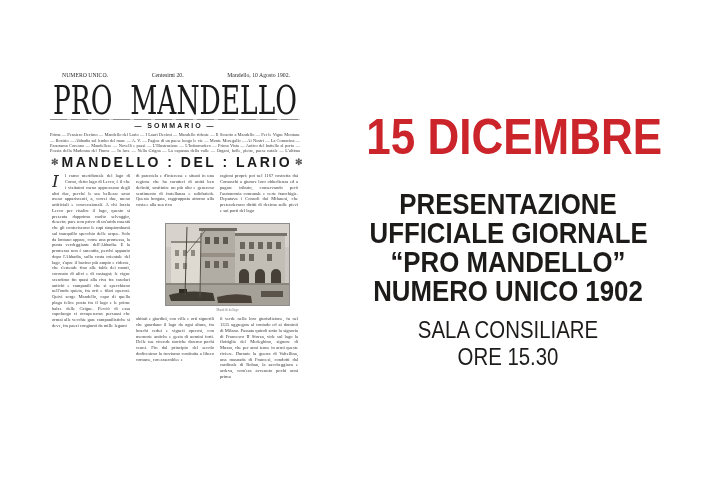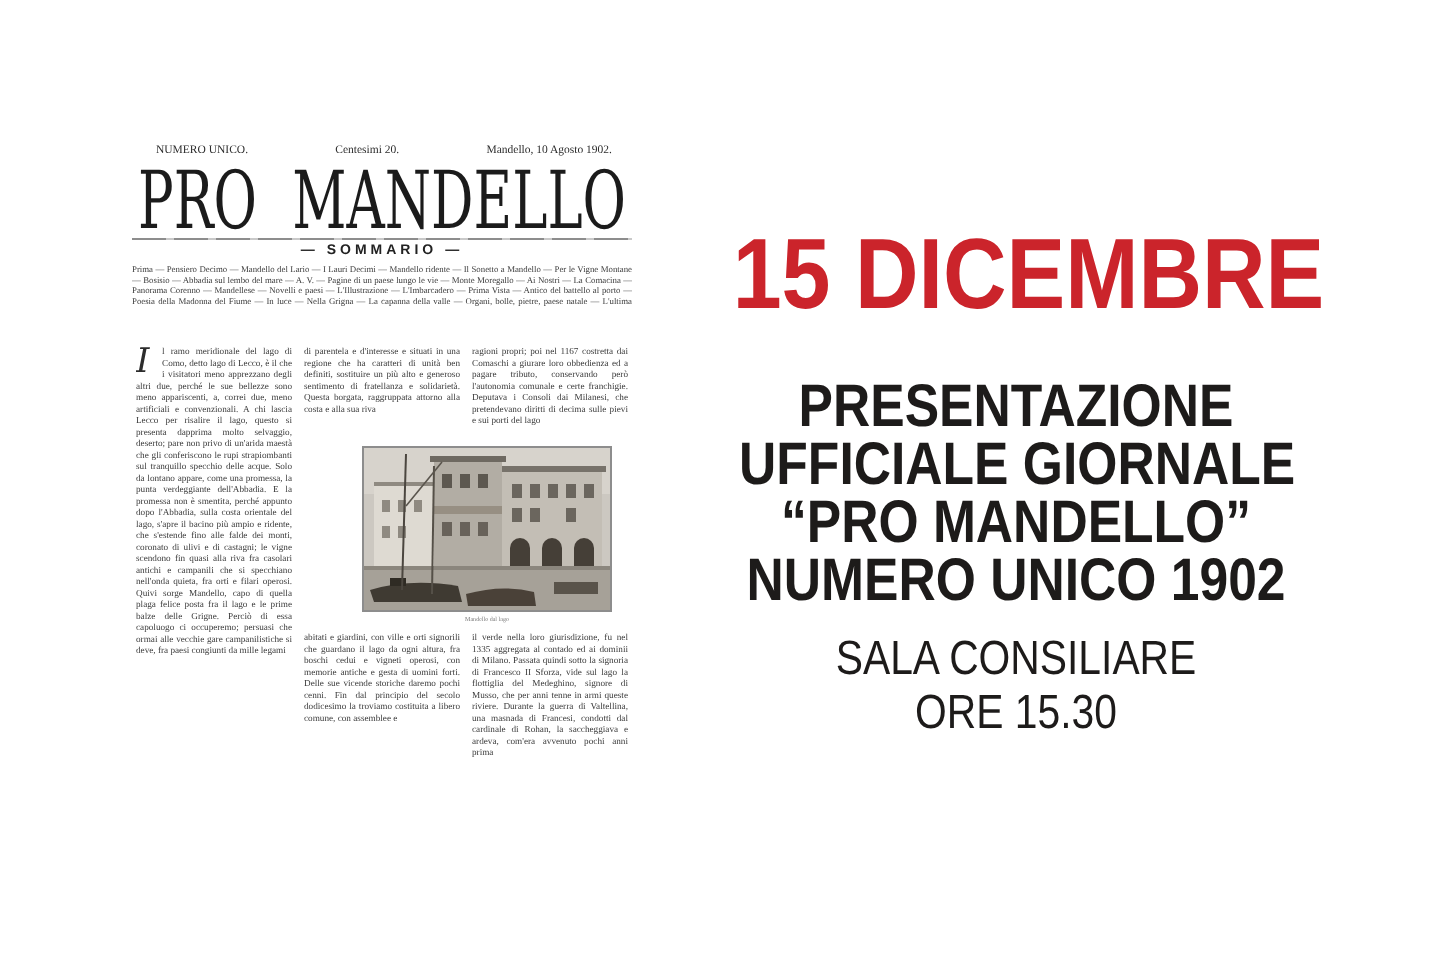--- a/index.html
+++ b/index.html
@@ -1,21 +1,21 @@
 <!DOCTYPE html>
 <html><head>
 <meta charset="utf-8">
 <style>
   html,body{margin:0;padding:0;}
   body{width:720px;height:480px;background:#ffffff;overflow:hidden;position:relative;
        font-family:"Liberation Sans",sans-serif;}
   .abs{position:absolute;}
 
   
-  .newspaper{left:64px;top:66px;width:254px;height:346px;color:#2f2f2f;}
+  .newspaper{left:48px;top:66px;width:254px;height:346px;color:#2f2f2f;}
   .np-meta{top:6px;left:0;width:254px;height:8px;overflow:hidden;}
   .np-meta-inner{width:508px;display:flex;justify-content:space-between;
        padding:0 24px 0 28px;box-sizing:border-box;
        font-family:"Liberation Serif",serif;font-size:11.5px;color:#2d2d2d;
        transform:scale(.5);transform-origin:0 0;filter:blur(.3px);}
   .np-masthead{top:16px;left:4px;width:246px;height:40px;}
   .np-rule{left:2px;right:2px;height:1px;
        background:repeating-linear-gradient(90deg,#8d8d8d 0 17px,#c9c9c9 17px 21px);}
   .np-sommario-label{top:56px;left:0;width:254px;text-align:center;
        font-size:7px;font-weight:bold;letter-spacing:2px;color:#222;filter:blur(.2px);}
@@ -71,20 +71,23 @@
   </svg>
 
   <div class="abs np-rule" style="top:53px"></div>
 
   <div class="abs np-sommario-label">— SOMMARIO —</div>
 
   <div class="abs np-sommario">
     <div class="np-sommario-inner">Prima — Pensiero Decimo — Mandello del Lario — I Lauri Decimi — Mandello ridente — Il Sonetto a Mandello — Per le Vigne Montane — Bosisio — Abbadia sul lembo del mare — A. V. — Pagine di un paese lungo le vie — Monte Moregallo — Ai Nostri — La Comacina — Panorama Corenno — Mandellese — Novelli e paesi — L'Illustrazione — L'Imbarcadero — Prima Vista — Antico del battello al porto — Poesia della Madonna del Fiume — In luce — Nella Grigna — La capanna della valle — Organi, bolle, pietre, paese natale — L'ultima immagine.</div>
   </div>
 
+  <div class="abs np-section-title">
+    <span class="flourish">✻</span><span>MANDELLO : DEL : LARIO</span><span class="flourish">✻</span>
+  </div>
 
   <div class="abs np-col col1">
     <div class="np-col-inner">
       <span class="dropcap">I</span><span>l ramo meridionale del lago di Como, detto lago di Lecco, è il che i visitatori meno apprezzano degli altri due, perché le sue bellezze sono meno appariscenti, a, correi due, meno artificiali e convenzionali. A chi lascia Lecco per risalire il lago, questo si presenta dapprima molto selvaggio, deserto; pare non privo di un'arida maestà che gli conferiscono le rupi strapiombanti sul tranquillo specchio delle acque. Solo da lontano appare, come una promessa, la punta verdeggiante dell'Abbadia. E la promessa non è smentita, perché appunto dopo l'Abbadia, sulla costa orientale del lago, s'apre il bacino più ampio e ridente, che s'estende fino alle falde dei monti, coronato di ulivi e di castagni; le vigne scendono fin quasi alla riva fra casolari antichi e campanili che si specchiano nell'onda quieta, fra orti e filari operosi. Quivi sorge Mandello, capo di quella plaga felice posta fra il lago e le prime balze delle Grigne. Perciò di essa capoluogo ci occuperemo; persuasi che ormai alle vecchie gare campanilistiche si deve, fra paesi congiunti da mille legami</span>
     </div>
   </div>
 
   <div class="abs np-col col2t">
     <div class="np-col-inner">di parentela e d'interesse e situati in una regione che ha caratteri di unità ben definiti, sostituire un più alto e generoso sentimento di fratellanza e solidarietà. Questa borgata, raggruppata attorno alla costa e alla sua riva</div>
   </div>

